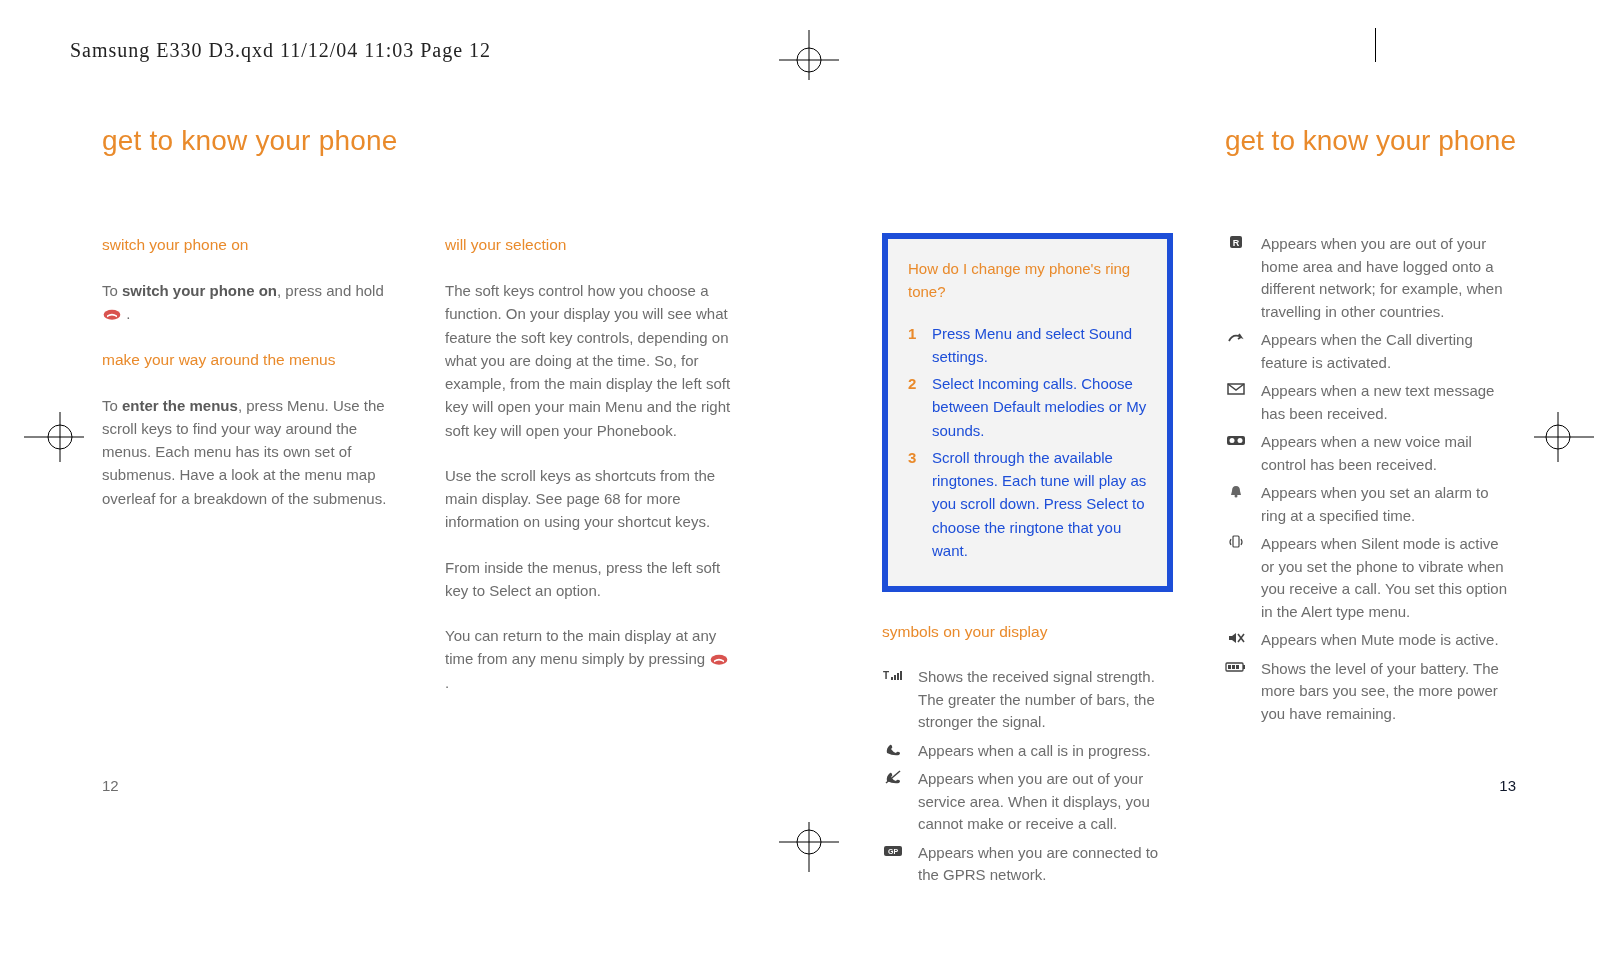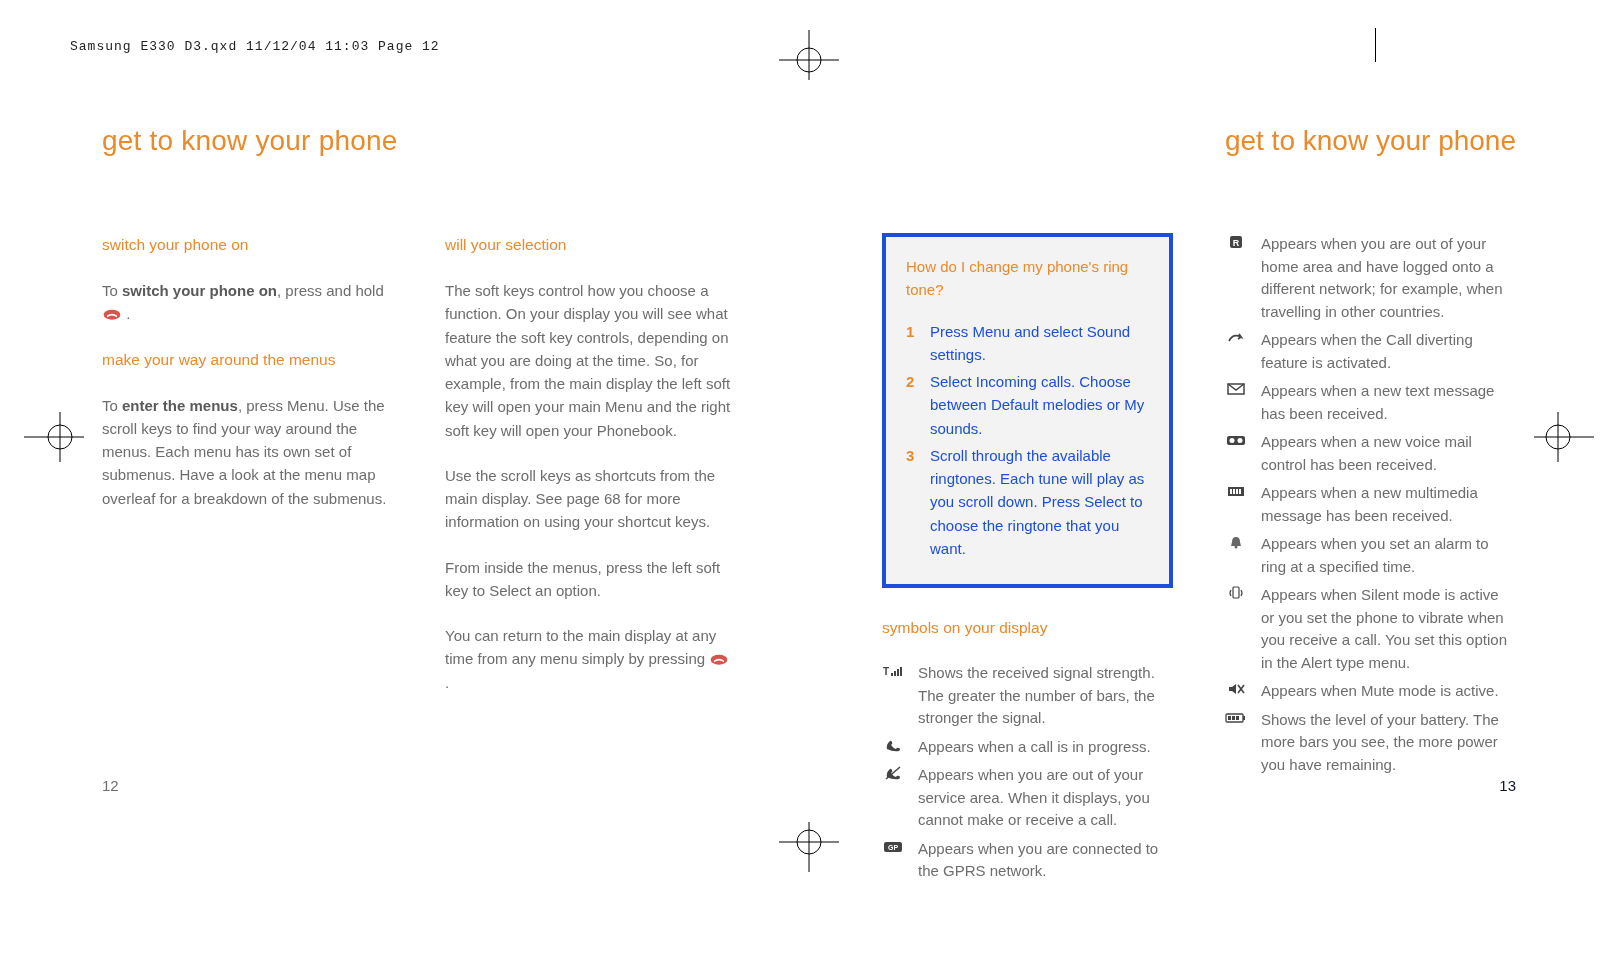--- a/index.html
+++ b/index.html
@@ -1,38 +1,38 @@
 <!DOCTYPE html>
 <html><head>
 <meta charset="utf-8">
 <style>
   * { box-sizing: border-box; margin: 0; padding: 0; }
   html, body { width: 1618px; height: 954px; font-family: Arial, Helvetica, sans-serif; background: #fff; color: #666; }
   .page-wrap { position: relative; width: 100%; height: 100%; }
-  .header-line { position: absolute; top: 39px; left: 70px; font-family: Liberation Mono, monospace; font-size: 13px; letter-spacing: 1px; color: #222; }
+  .header-line { position: absolute; top: 39px; left: 70px; font-family: Liberation Serif, serif; font-size: 20px; letter-spacing: 1px; color: #222; }
   .vline-right { position: absolute; right: 242px; top: 28px; width: 1.5px; height: 34px; background: #000; }
   .crop-top { position: absolute; top: 30px; left: 50%; transform: translateX(-50%); }
   .crop-bot { position: absolute; bottom: 82px; left: 50%; transform: translateX(-50%); }
   .crop-left { position: absolute; left: 24px; top: 412px; }
   .crop-right { position: absolute; right: 24px; top: 412px; }
   .crop svg { display: block; }
 
   .spread { position: absolute; top: 125px; left: 102px; right: 102px; bottom: 190px; display: flex; gap: 146px; }
   .page { flex: 1; position: relative; }
   .title-left { font-size: 28px; color: #e98a2b; font-weight: 400; letter-spacing: 0.2px; }
   .title-right { font-size: 28px; color: #e98a2b; font-weight: 400; text-align: right; }
 
   .columns { display: flex; gap: 52px; margin-top: 76px; }
   .col { flex: 1; font-size: 15px; line-height: 1.55; color: #6d6d6d; }
   .subhead { font-size: 15.5px; color: #e98a2b; margin-bottom: 22px; font-weight: 400; }
   .bold { font-weight: 700; color: #5a5a5a; }
   .para { margin-bottom: 22px; }
   .inline-icon { display: inline-block; width: 20px; height: 14px; vertical-align: -2px; }
 
-  .tipbox { border: 4px solid #1d4ed8; background: #f3f3f3; padding: 18px 20px 20px 20px; margin-bottom: 28px; }
+  .tipbox { border: 6px solid #1d4ed8; background: #f3f3f3; padding: 18px 20px 20px 20px; margin-bottom: 28px; }
   .tipbox-title { color: #e98a2b; font-size: 15px; margin-bottom: 18px; }
   .step { display: flex; gap: 10px; font-size: 15px; line-height: 1.55; margin-bottom: 4px; }
   .step-num { color: #e98a2b; font-weight: 700; min-width: 14px; }
   .step-text { flex: 1; color: #1d4ed8; }
 
   .symrow { display: flex; gap: 14px; font-size: 15px; line-height: 1.5; margin-bottom: 6px; }
   .symicon { min-width: 22px; text-align: center; color: #444; }
   .symtext { flex: 1; color: #6d6d6d; }
 
   .pagenum-left { position: absolute; left: 0; bottom: -30px; font-size: 15px; color: #6d6d6d; }
@@ -191,30 +191,20 @@
               </div>
               <div class="symrow">
                 <div class="symicon"><svg width="20" height="14">
                     <rect x="1" y="3" width="18" height="9" rx="2" fill="#444"></rect>
                     <circle cx="6" cy="7.5" r="2.5" fill="#fff"></circle>
                     <circle cx="14" cy="7.5" r="2.5" fill="#fff"></circle>
                   </svg></div>
                 <div class="symtext">Appears when a new voice mail control has been received.</div>
               </div>
               <div class="symrow">
-                <div class="symicon"><svg width="18" height="14">
-                    <rect x="1" y="3" width="16" height="9" fill="#444"></rect>
-                    <rect x="3" y="5" width="2" height="5" fill="#fff"></rect>
-                    <rect x="6" y="5" width="2" height="5" fill="#fff"></rect>
-                    <rect x="9" y="5" width="2" height="5" fill="#fff"></rect>
-                    <rect x="12" y="5" width="2" height="5" fill="#fff"></rect>
-                  </svg></div>
-                <div class="symtext">Appears when a new multimedia message has been received.</div>
-              </div>
-              <div class="symrow">
                 <div class="symicon"><svg width="16" height="14">
                     <path d="M8 2 Q4 2 4 7 L3 11 L13 11 L12 7 Q12 2 8 2 Z" fill="#666"></path>
                     <circle cx="8" cy="12" r="1.5" fill="#666"></circle>
                   </svg></div>
                 <div class="symtext">Appears when you set an alarm to ring at a specified time.</div>
               </div>
               <div class="symrow">
                 <div class="symicon"><svg width="16" height="14">
                     <rect x="5" y="1" width="6" height="11" rx="1" fill="none" stroke="#444" stroke-width="1.2"></rect>
                     <path d="M3 4 Q1 7 3 10 M13 4 Q15 7 13 10" fill="none" stroke="#444" stroke-width="1.2"></path>

